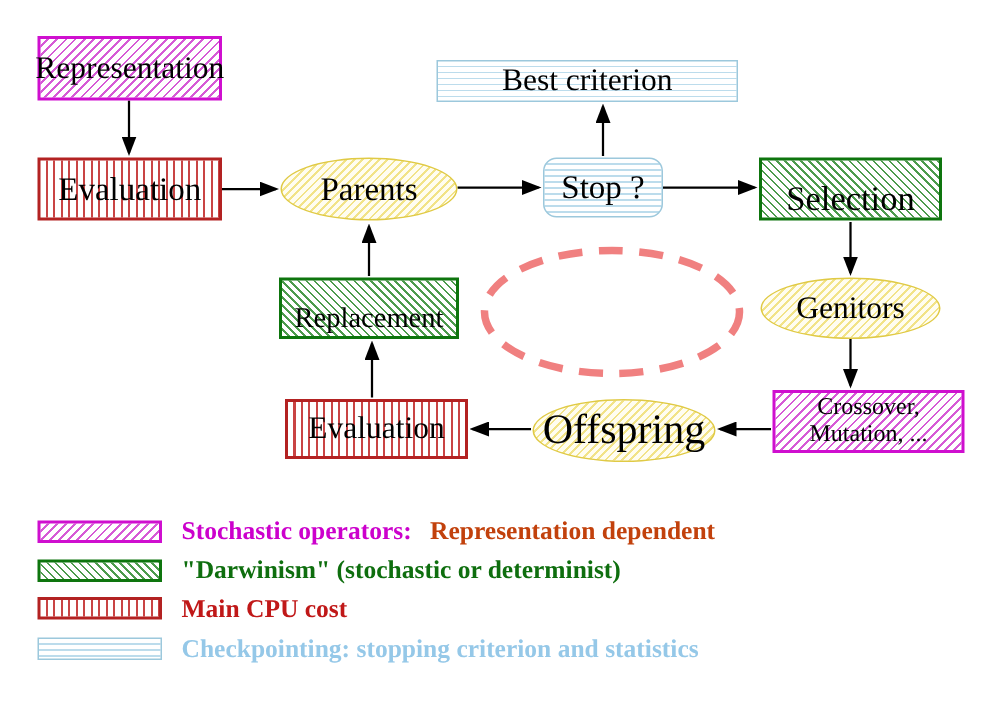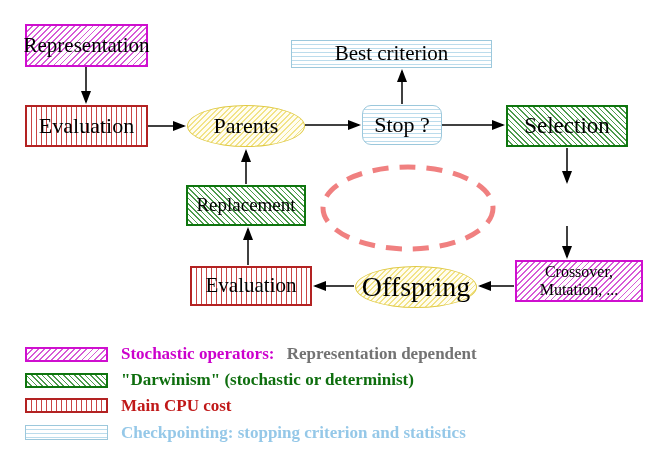--- a/index.html
+++ b/index.html
@@ -13,34 +13,34 @@
     position:absolute; box-sizing:border-box;
     display:flex; align-items:center; justify-content:center;
     color:#000; text-align:center; line-height:1.1; white-space:nowrap;
   }
   
   .h-magenta { border:2px solid #cf0fcf;
     background:repeating-linear-gradient(135deg,#ffffff 0 3px,#d65ad6 3px 4.3px); }
   .h-red { border:2px solid #b32222;
     background:repeating-linear-gradient(90deg,#ffffff 0 3.6px,#c94444 3.6px 5px); }
   .h-green { border:2px solid #0e750e;
-    background:repeating-linear-gradient(45deg,#ffffff 0 2.6px,#4d9b4d 2.6px 3.8px); }
+    background:repeating-linear-gradient(45deg,#ffffff 0 2.6px,#4d9b4d 2.6px 3.8px);align-items:flex-end; }
   .h-cyan { border:1.5px solid #9cc8dc;
     background:repeating-linear-gradient(180deg,#ffffff 0 2.8px,#bcdcec 2.8px 4px); }
   .h-yellow { border:1.5px solid #e0ca45;
     background:repeating-linear-gradient(135deg,#fffdf0 0 2.6px,#f2e388 2.6px 3.9px);justify-content:center; }
   .ellipse { border-radius:50%; }
   .rounded { border-radius:9px; }
 
   .gen-label { position:absolute; color:#f08080; font-size:22px; }
 
   .legend-swatch { position:absolute; left:25px; width:83px; height:15px; box-sizing:border-box; }
   .legend-text { position:absolute; left:121px; font-size:17px; font-weight:bold; white-space:nowrap; }
   .t-magenta { color:#cc00cc; }
-  .t-gold { color:#737373;margin-top:32px; }
+  .t-gold { color:#c2410c;margin-top:32px; }
   .t-green { color:#0e6e0e; }
   .t-red { color:#c01818; }
   .t-cyan { color:#95c8e8; }
 </style>
 </head>
 <body>
 
 <div class="stage">
 
   <svg class="connectors" viewBox="0 0 662 471" xmlns="http://www.w3.org/2000/svg">
@@ -82,20 +82,23 @@
   </div>
 
   <div class="node h-cyan rounded" style="left:362px; top:105px; width:80px; height:40px; font-size:22px;">
     <span>Stop ?</span>
   </div>
 
   <div class="node h-green" style="left:506px; top:105px; width:122px; height:42px; font-size:23px;">
     <span>Selection</span>
   </div>
 
+  <div class="node ellipse h-yellow" style="left:507px; top:185px; width:120px; height:41px; font-size:21px;">
+    <span>Genitors</span>
+  </div>
 
   <div class="node h-magenta" style="left:515px; top:260px; width:128px; height:42px; font-size:16px; flex-direction:column;">
     <span>Crossover,</span>
     <span>Mutation, ...</span>
   </div>
 
   <div class="node ellipse h-yellow" style="left:355px; top:266px; width:122px; height:42px; font-size:28px;">
     <span>Offspring</span>
   </div>
 

